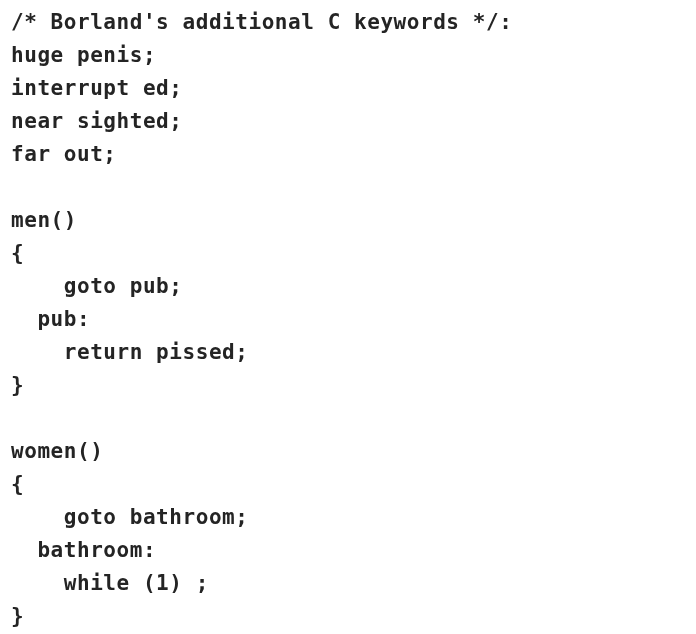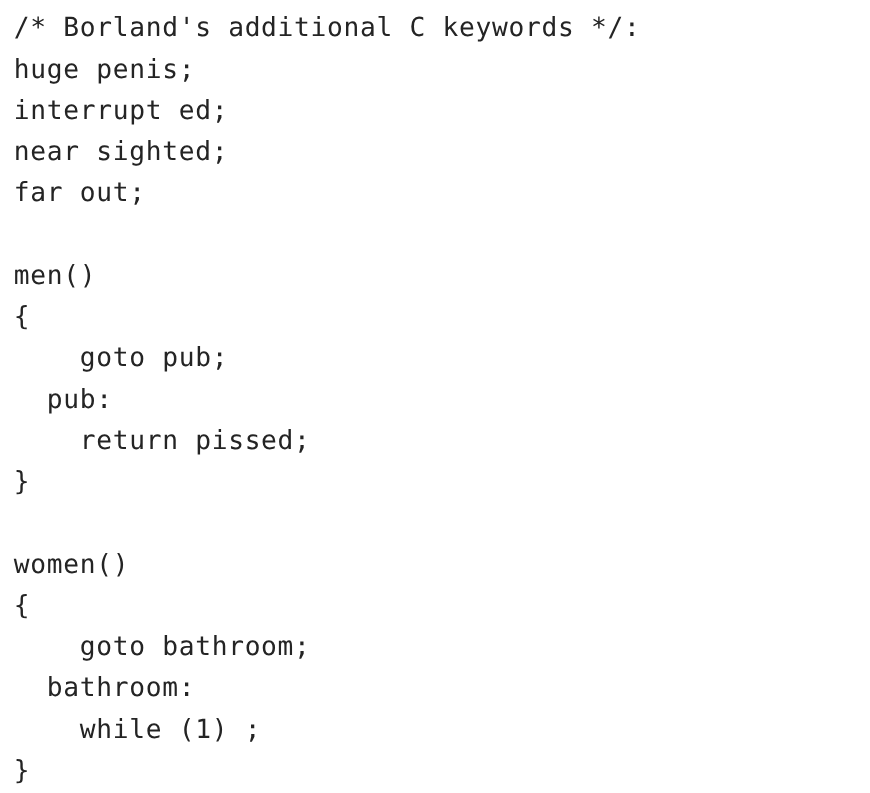--- a/index.html
+++ b/index.html
@@ -27,20 +27,21 @@
     white-space: pre;
     letter-spacing: 0.55px;
     font-weight: 400;
     -webkit-font-smoothing: none;
   }
   .code-line {
     display: block;
     height: 33px;
     white-space: pre;
     min-height: 33px;
+    font-weight: bold;
   }
   .code-line.blank-line {
     color: transparent;
   }
 </style>
 </head>
 <body style="background: rgb(255, 255, 255);">
 
 <pre id="code-listing" style="color: rgb(36, 36, 36);"><span class="code-line">/* Borland's additional C keywords */:</span><span class="code-line">huge penis;</span><span class="code-line">interrupt ed;</span><span class="code-line">near sighted;</span><span class="code-line">far out;</span><span class="code-line blank-line"></span><span class="code-line">men()</span><span class="code-line">{</span><span class="code-line">    goto pub;</span><span class="code-line">  pub:</span><span class="code-line">    return pissed;</span><span class="code-line">}</span><span class="code-line blank-line"></span><span class="code-line">women()</span><span class="code-line">{</span><span class="code-line">    goto bathroom;</span><span class="code-line">  bathroom:</span><span class="code-line">    while (1) ;</span><span class="code-line">}</span></pre>
 

